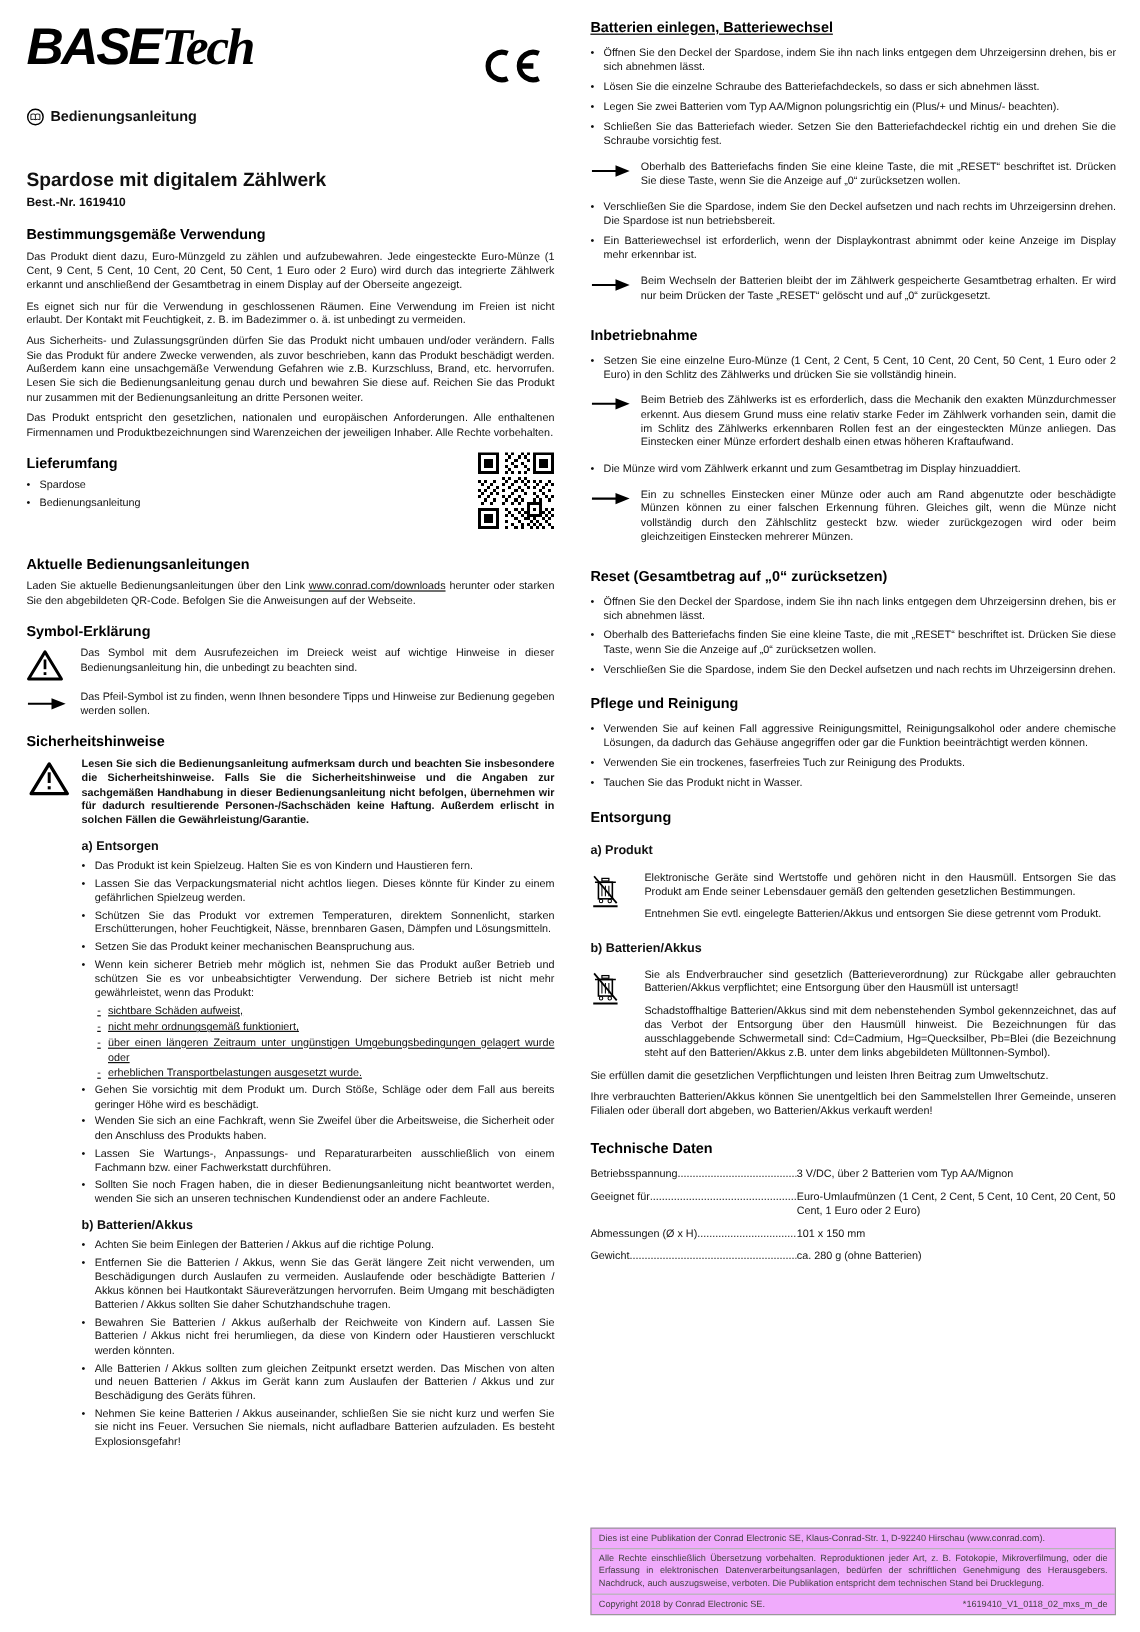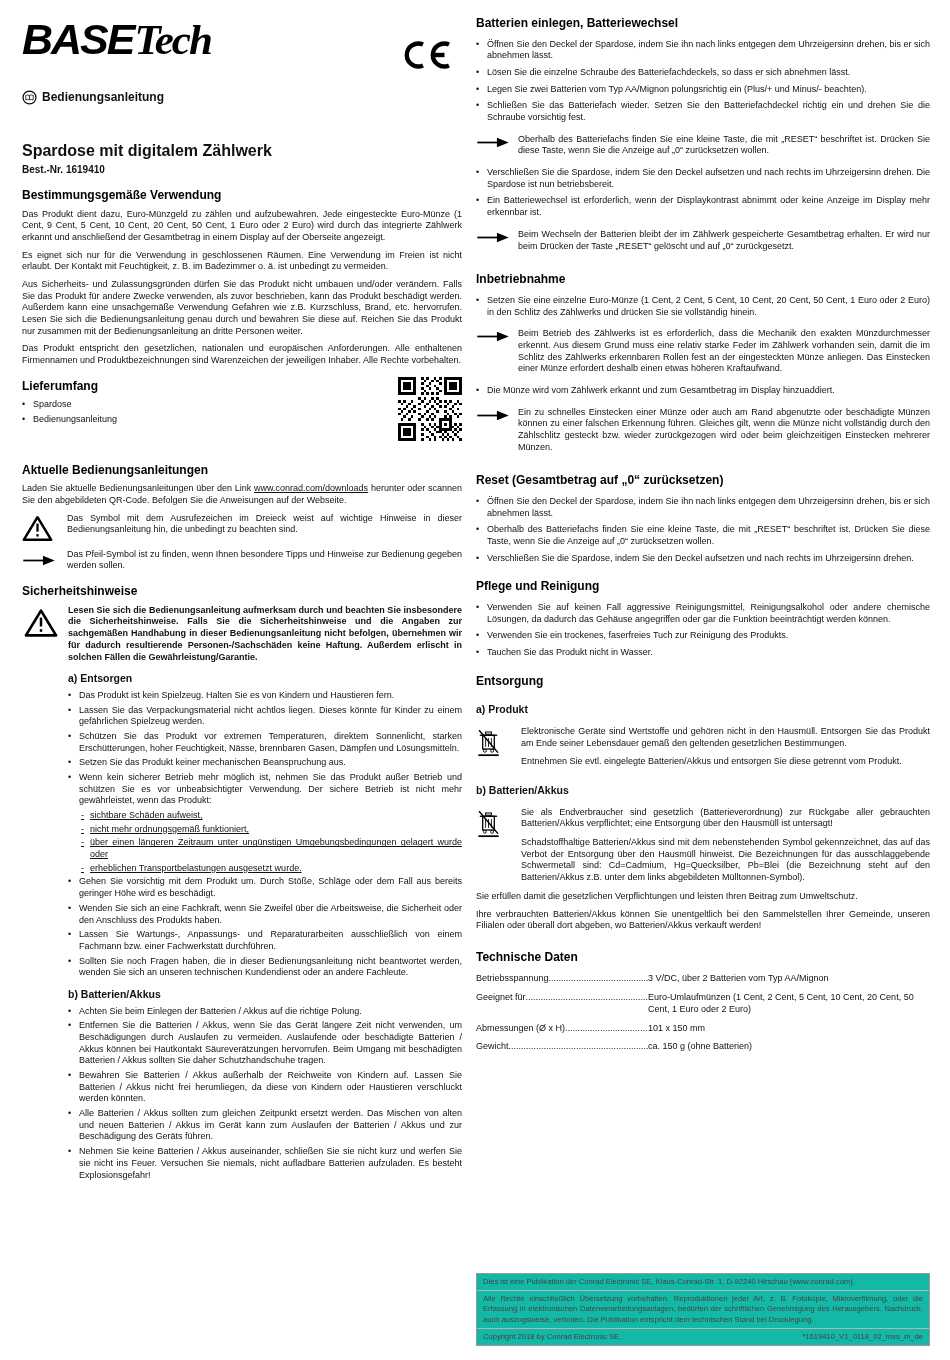--- a/index.html
+++ b/index.html
@@ -3,38 +3,38 @@
 <meta charset="utf-8">
 <style>
   * { margin:0; padding:0; box-sizing:border-box; }
   html,body { background:#ffffff; }
   body {
     width:950px; height:1360px; overflow:hidden;
     color:#111;
     font-family:"Liberation Sans","DejaVu Sans",sans-serif;
     font-size:9px; line-height:1.3;
   }
-  .page { display:flex; gap:14px; padding:16px 20px 14px 22px; height:100%; }
+  .page { display:flex; gap:30px; padding:16px 20px 14px 22px; height:100%; }
   .col-left { flex:0 0 440px; width:440px; }
   .col-right { flex:1; display:flex; flex-direction:column; min-width:0; }
 
   
   .masthead { display:flex; justify-content:space-between; align-items:flex-start; margin-bottom:20px; }
   .logo { font-size:43px; font-weight:bold; font-style:italic; letter-spacing:-2px; line-height:1; color:#000; padding-top:2px; }
   .logo .base { font-family:"Liberation Sans",sans-serif; }
   .logo .tech { font-family:"Liberation Serif","DejaVu Serif",serif; margin-left:1px; }
   .ce-wrap { margin:24px 12px 0 0; }
 
   
   .doc-type { display:flex; align-items:center; gap:5px; font-size:12px; font-weight:bold; margin-bottom:6px; }
   h1.title { font-size:16px; font-weight:bold; line-height:1.15; margin-bottom:3px;margin-top:36px; }
   .order-no { font-size:10px; font-weight:bold; margin-bottom:4px; }
 
   h2.sec { font-size:12px; font-weight:bold; margin:12px 0 5px; color:#000; }
-  h2.sec.first { margin-top:0; }
+  h2.sec.first { margin-top:0;text-decoration:underline; }
   h3.sub { font-size:10.5px; font-weight:bold; margin:9px 0 4px; }
   p.para { margin:0 0 6px; text-align:justify; }
 
   .bullet { display:flex; margin:2px 0 3px; }
   .bullet::before { content:"\2022"; flex:0 0 11px; }
   .bullet > span { flex:1; text-align:justify; min-width:0; }
   .dash { display:flex; margin:2px 0 2px 13px;text-decoration:underline; }
   .dash::before { content:"-"; flex:0 0 9px; }
   .dash > span { flex:1; text-align:justify; min-width:0; }
 
@@ -60,21 +60,21 @@
   .link { text-decoration:underline; cursor:pointer; }
 
   
   .tech-row { display:flex; margin:3px 0 4px; }
   .tech-lab { flex:0 0 172px; display:flex; overflow:hidden; white-space:nowrap; }
   .tech-lab .dots { flex:1; overflow:hidden; }
   .tech-lab .dots::after { content:"......................................................................................"; }
   .tech-val { flex:1; min-width:0; }
 
   
-  .pubbox { margin-top:auto; border:1px solid #999; background:#14b8a6; color:#444; font-size:7.6px; line-height:1.35; }
+  .pubbox { margin-top:auto; border:1px solid #999; background:#f0abfc; color:#444; font-size:7.6px; line-height:1.35; }
   .pubbox .row { padding:3px 6px; border-bottom:1px solid #b5b5b5; text-align:justify; }
   .pubbox .row.last { border-bottom:none; display:flex; justify-content:space-between; text-align:left; }
 
   svg { display:block; }
 </style>
 </head>
 <body>
 
 <div class="page">
 
@@ -135,22 +135,23 @@
         <g fill="#000">
           <rect x="2" y="2" width="3" height="3"></rect>
             <rect x="20" y="2" width="3" height="3"></rect>
             <rect x="2" y="20" width="3" height="3"></rect>
           <rect x="18" y="18" width="1" height="1"></rect>
         </g>
       </svg>
     </div>
 
     <h2 class="sec">Aktuelle Bedienungsanleitungen</h2>
-    <p class="para"><span>Laden Sie aktuelle Bedienungsanleitungen über den Link </span><span class="link">www.conrad.com/downloads</span><span> herunter oder scannen Sie den abgebildeten QR-Code. Befolgen Sie die Anweisungen auf der Webseite.</span></p>
-
+    <p class="para"><span>Laden Sie aktuelle Bedienungsanleitungen über den Link </span><span class="link">www.conrad.com/downloads</span><span> herunter oder starken Sie den abgebildeten QR-Code. Befolgen Sie die Anweisungen auf der Webseite.</span></p>
+
+    <h2 class="sec">Symbol-Erklärung</h2>
     <div class="iconrow">
       <div class="gutter">
         <svg viewBox="0 0 44 38" width="31" height="27">
           <path d="M22 3 L41.5 35 L2.5 35 Z" fill="none" stroke="#000" stroke-width="3.5" stroke-linejoin="round"></path>
           <rect x="20.4" y="12" width="3.2" height="11.5" fill="#000"></rect>
           <rect x="20.4" y="27" width="3.2" height="3.4" fill="#000"></rect>
         </svg>
       </div>
       <div class="itext">Das Symbol mit dem Ausrufezeichen im Dreieck weist auf wichtige Hinweise in dieser Bedienungsanleitung hin, die unbedingt zu beachten sind.</div>
     </div>
@@ -388,21 +389,21 @@
           <span>Abmessungen (Ø x H)</span>
           <span class="dots"></span>
         </div>
       <div class="tech-val">101 x 150 mm</div>
     </div>
     <div class="tech-row">
       <div class="tech-lab">
           <span>Gewicht</span>
           <span class="dots"></span>
         </div>
-      <div class="tech-val">ca. 150 g (ohne Batterien)</div>
+      <div class="tech-val">ca. 280 g (ohne Batterien)</div>
     </div>
 
     <div class="pubbox">
       <div class="row">Dies ist eine Publikation der Conrad Electronic SE, Klaus-Conrad-Str. 1, D-92240 Hirschau (www.conrad.com).</div>
       <div class="row">Alle Rechte einschließlich Übersetzung vorbehalten. Reproduktionen jeder Art, z. B. Fotokopie, Mikroverfilmung, oder die Erfassung in elektronischen Datenverarbeitungsanlagen, bedürfen der schriftlichen Genehmigung des Herausgebers. Nachdruck, auch auszugsweise, verboten. Die Publikation entspricht dem technischen Stand bei Drucklegung.</div>
       <div class="row last">
         <span>Copyright 2018 by Conrad Electronic SE.</span>
         <span>*1619410_V1_0118_02_mxs_m_de</span>
       </div>
     </div>

